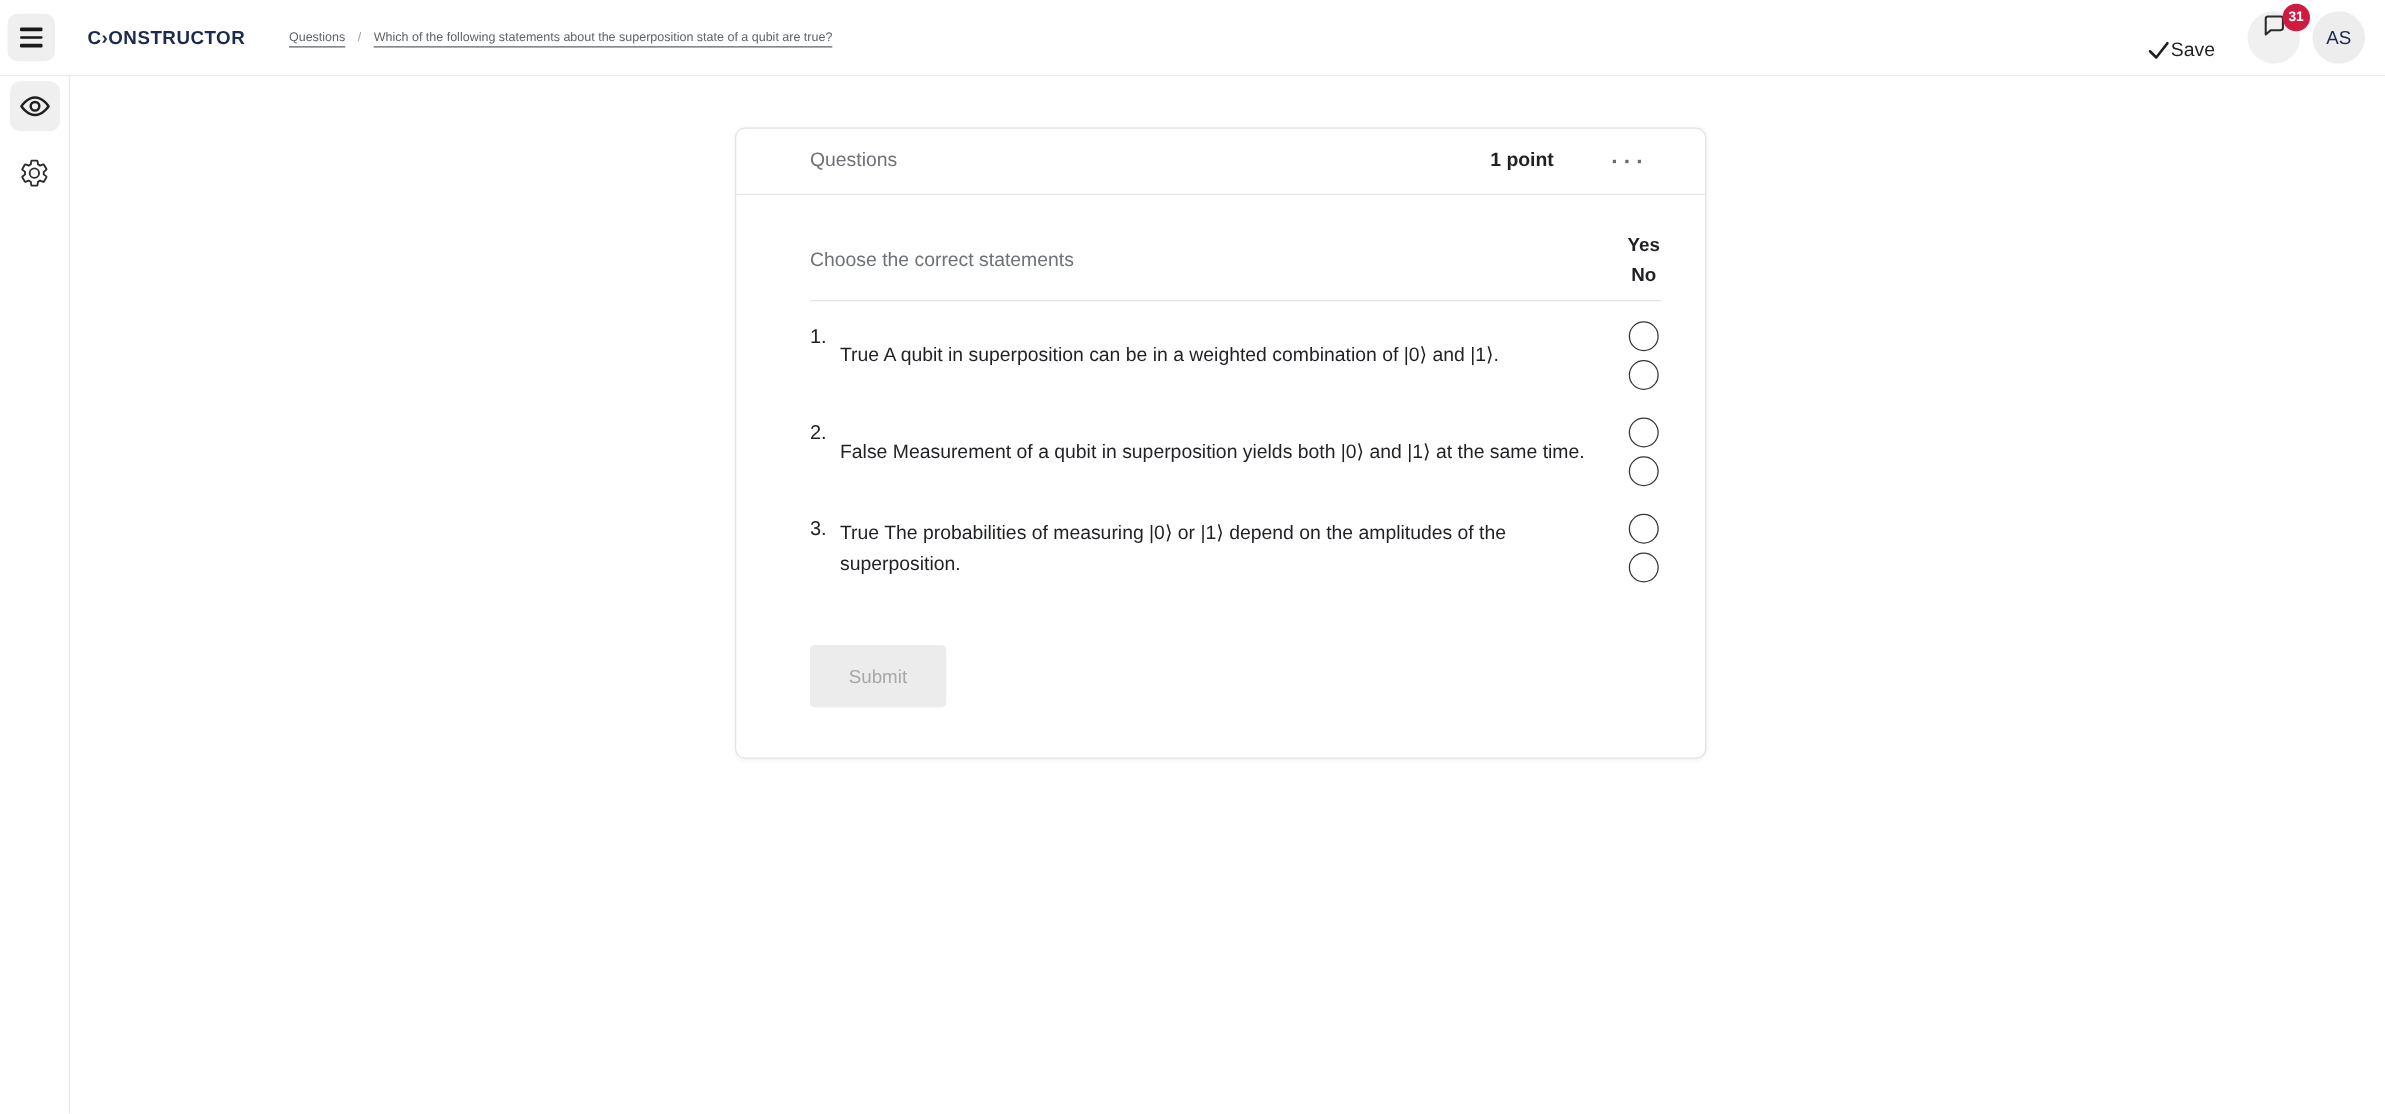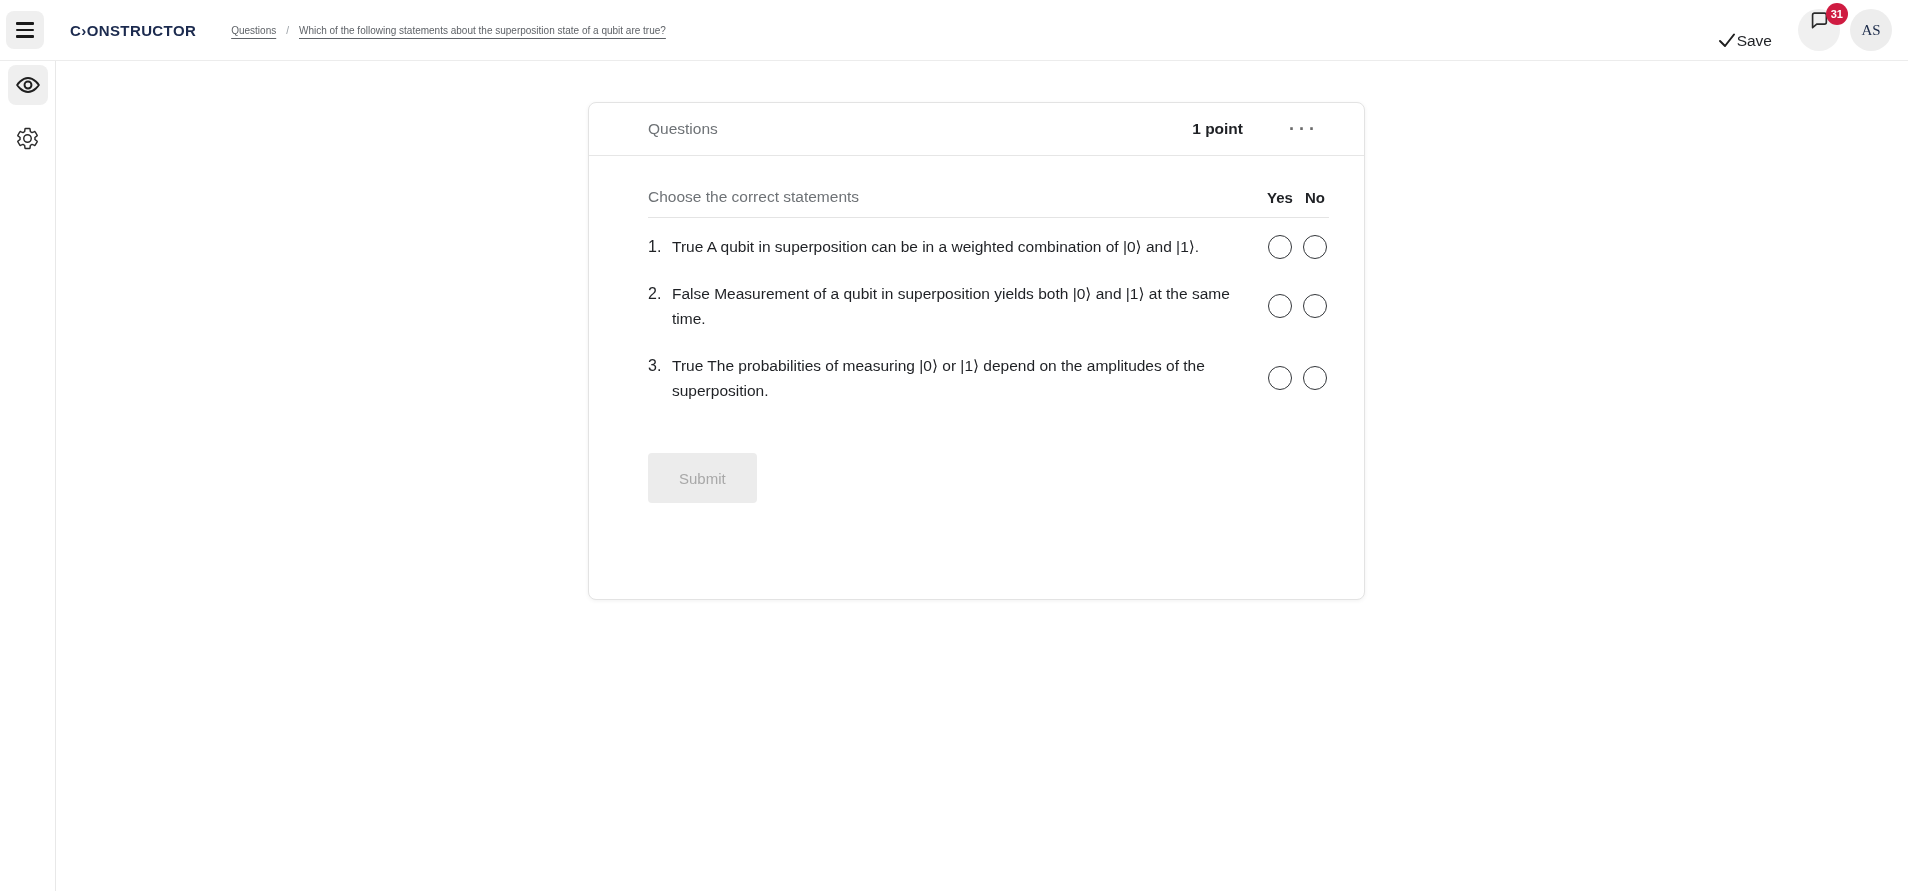--- a/index.html
+++ b/index.html
@@ -55,21 +55,21 @@
   }
   .badge{
     position:absolute;top:-6px;right:-8px;min-width:22px;height:22px;
     padding:0 5px;border-radius:11px;background:var(--badge-red);
     color:#fff;font-size:11px;font-weight:700;
     display:flex;align-items:center;justify-content:center;
   }
   .avatar{
     width:42px;height:42px;border-radius:50%;background:#ededed;
     display:flex;align-items:center;justify-content:center;
-    font-size:15px;font-weight:500;color:#1c2b4a;margin-left:10px;cursor:pointer;flex:0 0 auto;font-family:Liberation Serif, serif;
+    font-size:15px;font-weight:500;color:#1c2b4a;margin-left:10px;cursor:pointer;flex:0 0 auto;
   }
   
   .sidebar{
     position:absolute;top:61px;left:0;bottom:0;width:56px;
     background:#fff;border-right:1px solid #e8e8e8;
     display:flex;flex-direction:column;align-items:center;
     padding-top:4px;gap:13px;z-index:4;
   }
   .side-btn{
     width:40px;height:40px;border-radius:8px;
@@ -95,21 +95,21 @@
   .card-body{padding:32px 35px 40px 59px;}
   .question-text{
     font-size:15.5px;line-height:25px;color:var(--text-dark);
     margin-bottom:34px;max-width:683px;
   }
   .choose-row{
     display:flex;align-items:center;
     padding-bottom:11px;border-bottom:1px solid #e4e4e4;margin-bottom:16px;
   }
   .choose-label{flex:1;font-size:15.5px;color:#6e7276;}
-  .yn-cols{display:flex;gap:7px;}
+  .yn-cols{display:flex;gap:7px;flex-direction:column;}
   .yn-cell{width:28px;display:flex;justify-content:center;white-space:nowrap;}
   .yn-head{font-size:15px;font-weight:700;color:var(--text-dark);}
   .statement-row{display:flex;align-items:center;margin-bottom:22px;}
   .stmt-num{width:24px;font-size:16px;color:var(--text-dark);align-self:flex-start;line-height:25px;}
   .stmt-text{flex:1;font-size:15.5px;line-height:25px;color:var(--text-dark);padding-right:10px;}
   .radio{
     width:24px;height:24px;border-radius:50%;
     border:1.5px solid #33363a;background:#fff;cursor:pointer;
   }
   .submit-btn{

